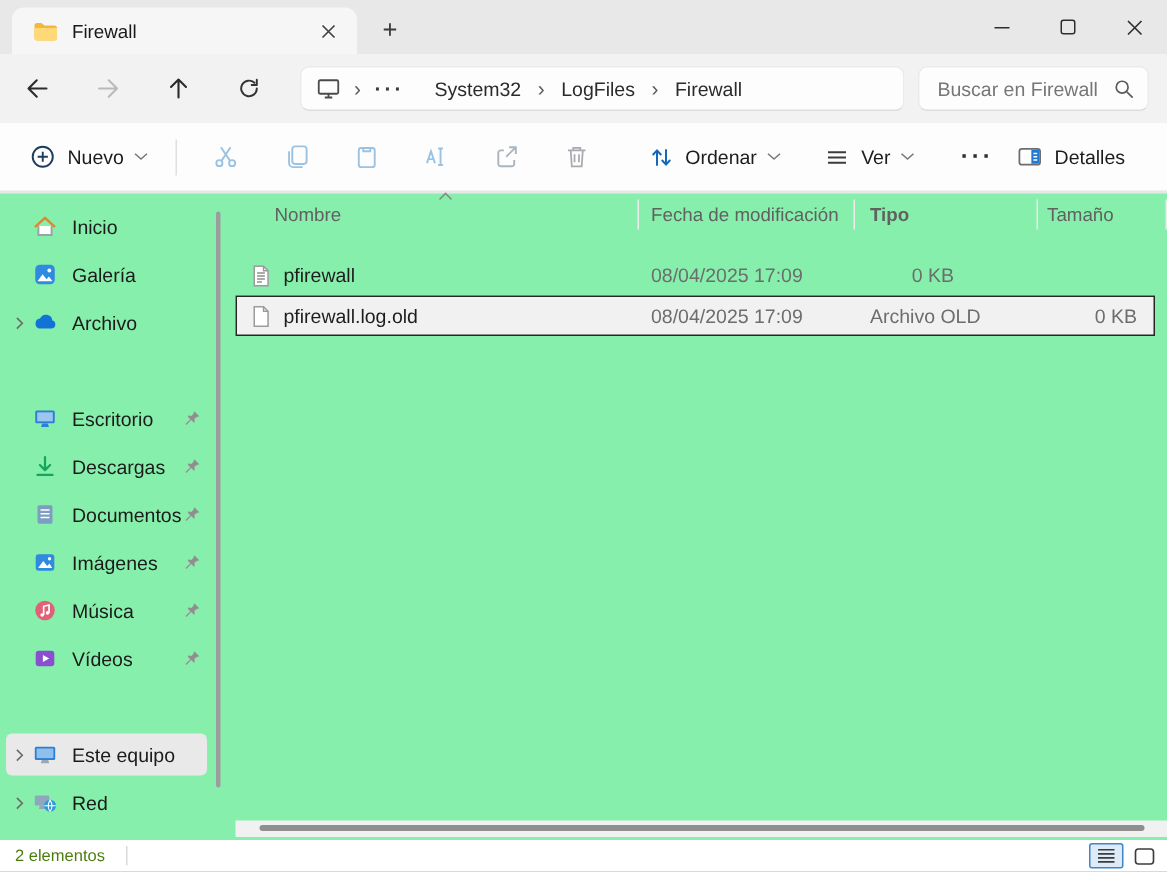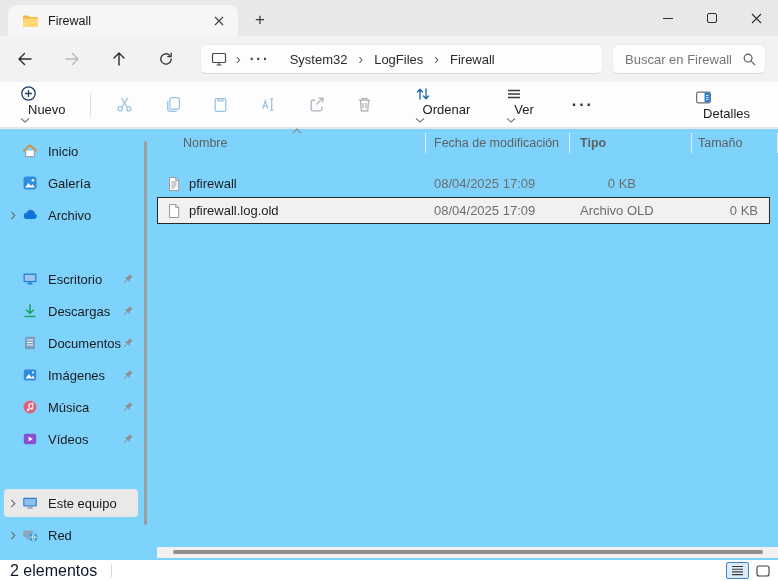--- a/index.html
+++ b/index.html
@@ -32,29 +32,29 @@
   .crumb-ellipsis { color:#3c3c3c; letter-spacing:2px; font-size:14px; font-weight:bold; }
   .crumb { padding:2px 2px; }
   .searchbox { position:absolute; left:612px; top:8px; width:154px; height:30px; background:#fdfdfd;
                border:1px solid #ebebeb; border-bottom-color:#dcdcdc; border-radius:6px;
                display:flex; align-items:center; padding:0 8px 0 12px; }
   .search-text { font-size:13px; color:#767676; width:106px; overflow:hidden; white-space:nowrap; flex:1; }
 
   
   .toolbar { position:absolute; top:82px; left:0; right:0; height:46px; background:#fdfdfd;
              border-bottom:1px solid #e6e6e6; display:flex; align-items:center; }
-  .tb-btn { display:flex; border-radius:4px; padding:6px 8px;flex-direction:column; }
+  .tb-btn { display:flex; align-items:center; border-radius:4px; padding:6px 8px; }
   .tb-label { font-size:13px; color:#1c1c1c; margin:0 6px 0 8px; }
   .tb-sep { width:1px; height:24px; background:#e0e0e0; margin:0 10px; }
   .tb-ico { width:40px; height:34px; display:flex; align-items:center; justify-content:center; margin:0 4px; border-radius:4px; }
   .spacer { flex:1; }
   .more-dots { font-size:16px; font-weight:bold; letter-spacing:2px; color:#2f2f2f; }
 
   
-  .bodyarea { position:absolute; top:129px; left:0; right:0; bottom:21px; background:#7dd3fc; }
+  .bodyarea { position:absolute; top:129px; left:0; right:0; bottom:21px; background:#86efac; }
 
   
   .sidebar { position:absolute; left:0; top:0; width:141px; bottom:0; }
   .si { position:absolute; left:4px; width:134px; height:28px; display:flex; align-items:center; border-radius:4px; }
   .si.selected { background:#e9e9e9; }
   .si .chev { width:18px; display:flex; justify-content:center; }
   .si .noChev { width:18px; }
   .si .sicon { width:16px; height:16px; margin-right:10px; }
   .si .silabel { font-size:13px; color:#1b1b1b; white-space:nowrap; flex:1; }
   .si .pin { width:12px; height:12px; margin-right:4px; }
@@ -76,21 +76,21 @@
   .fc1 .fname { margin-left:7px; }
   .fc2 { width:144px; padding-left:8px; }
   .fc3 { width:122px; padding-left:10px; }
   .fc4 { width:66px; text-align:right; }
   .hscroll { position:absolute; left:0; right:0; bottom:2px; height:11px; background:#f1f1f1; }
   .hthumb { position:absolute; left:16px; right:15px; top:3px; height:4px; background:#8f8f8f; border-radius:2px; }
 
   
   .statusbar { position:absolute; left:0; right:0; bottom:0; height:21px; background:#ffffff;
                display:flex; align-items:center; padding-left:10px; }
-  .count { font-size:16px; color:#0f172a; }
+  .count { font-size:11px; color:#4d7c0f; }
   .status-sep { width:1px; height:13px; background:#d9d9d9; margin-left:14px; }
   .viewtoggles { position:absolute; right:4px; bottom:2px; display:flex; align-items:center; }
   .vt { width:23px; height:17px; display:flex; align-items:center; justify-content:center; border-radius:2px; margin-left:2px; }
   .vt.active { background:#ddeaf8; border:1px solid #3f86c8; }
 </style>
 </head>
 <body>
 
 <div class="window">
 

